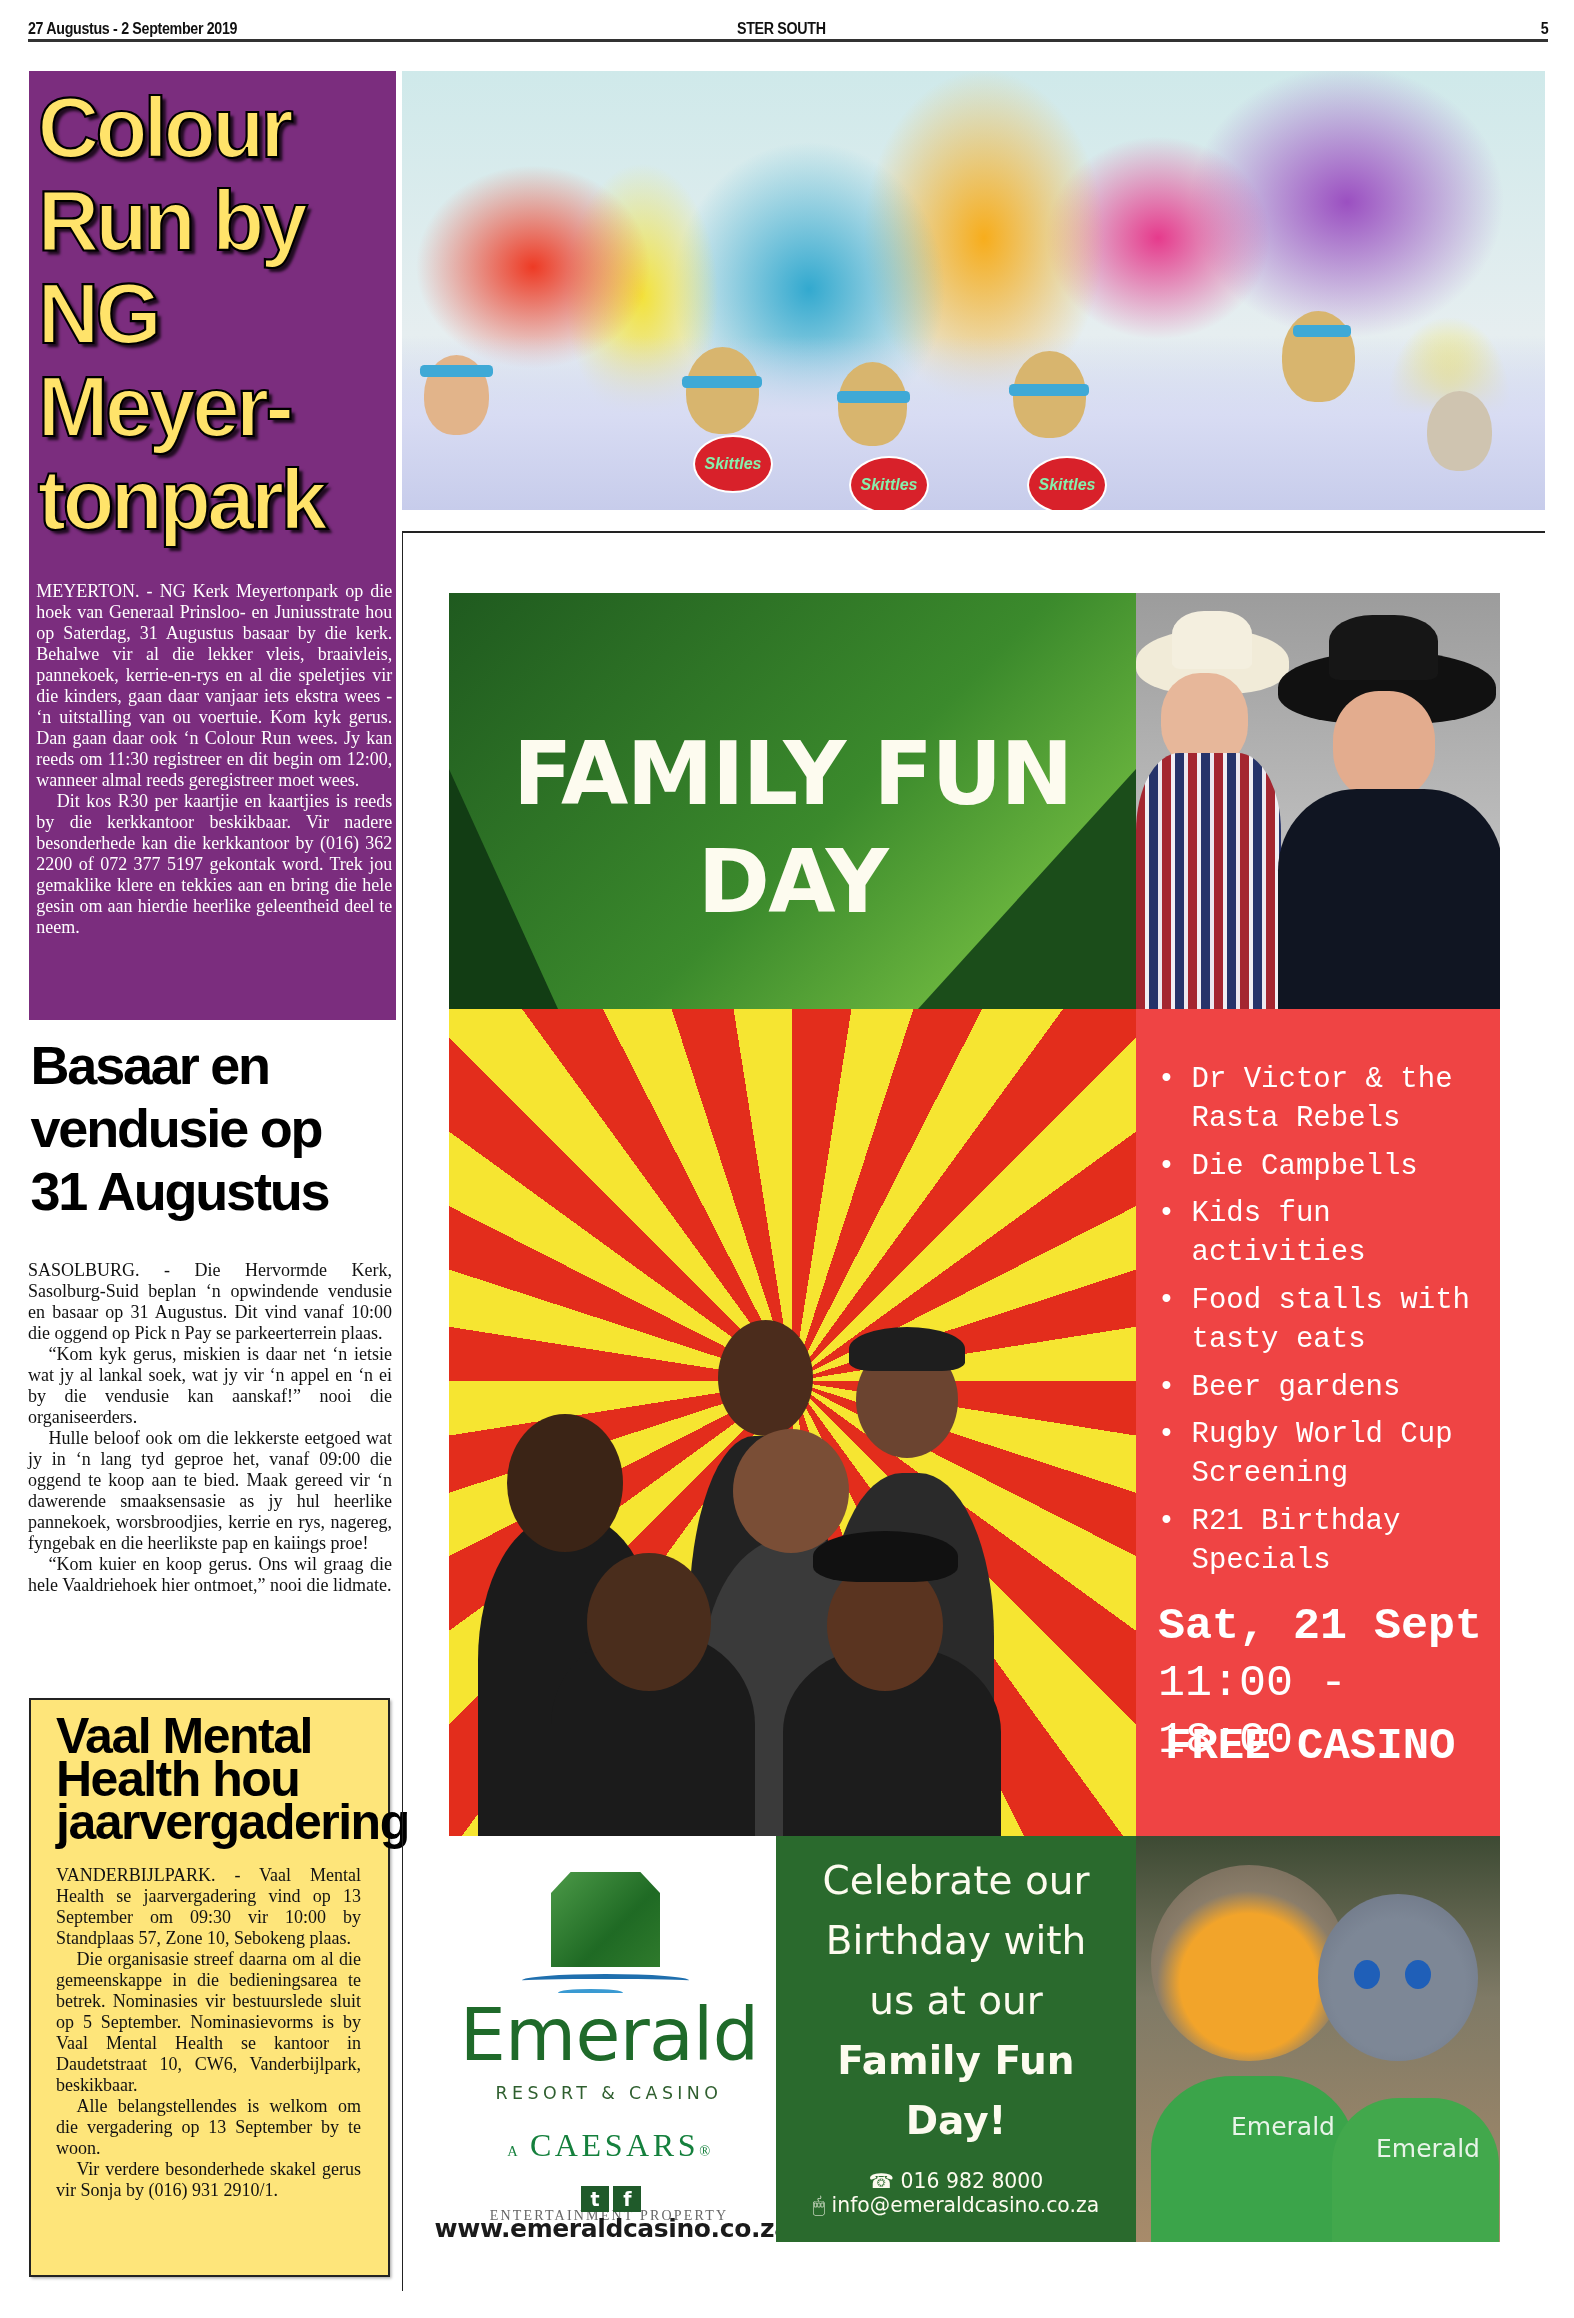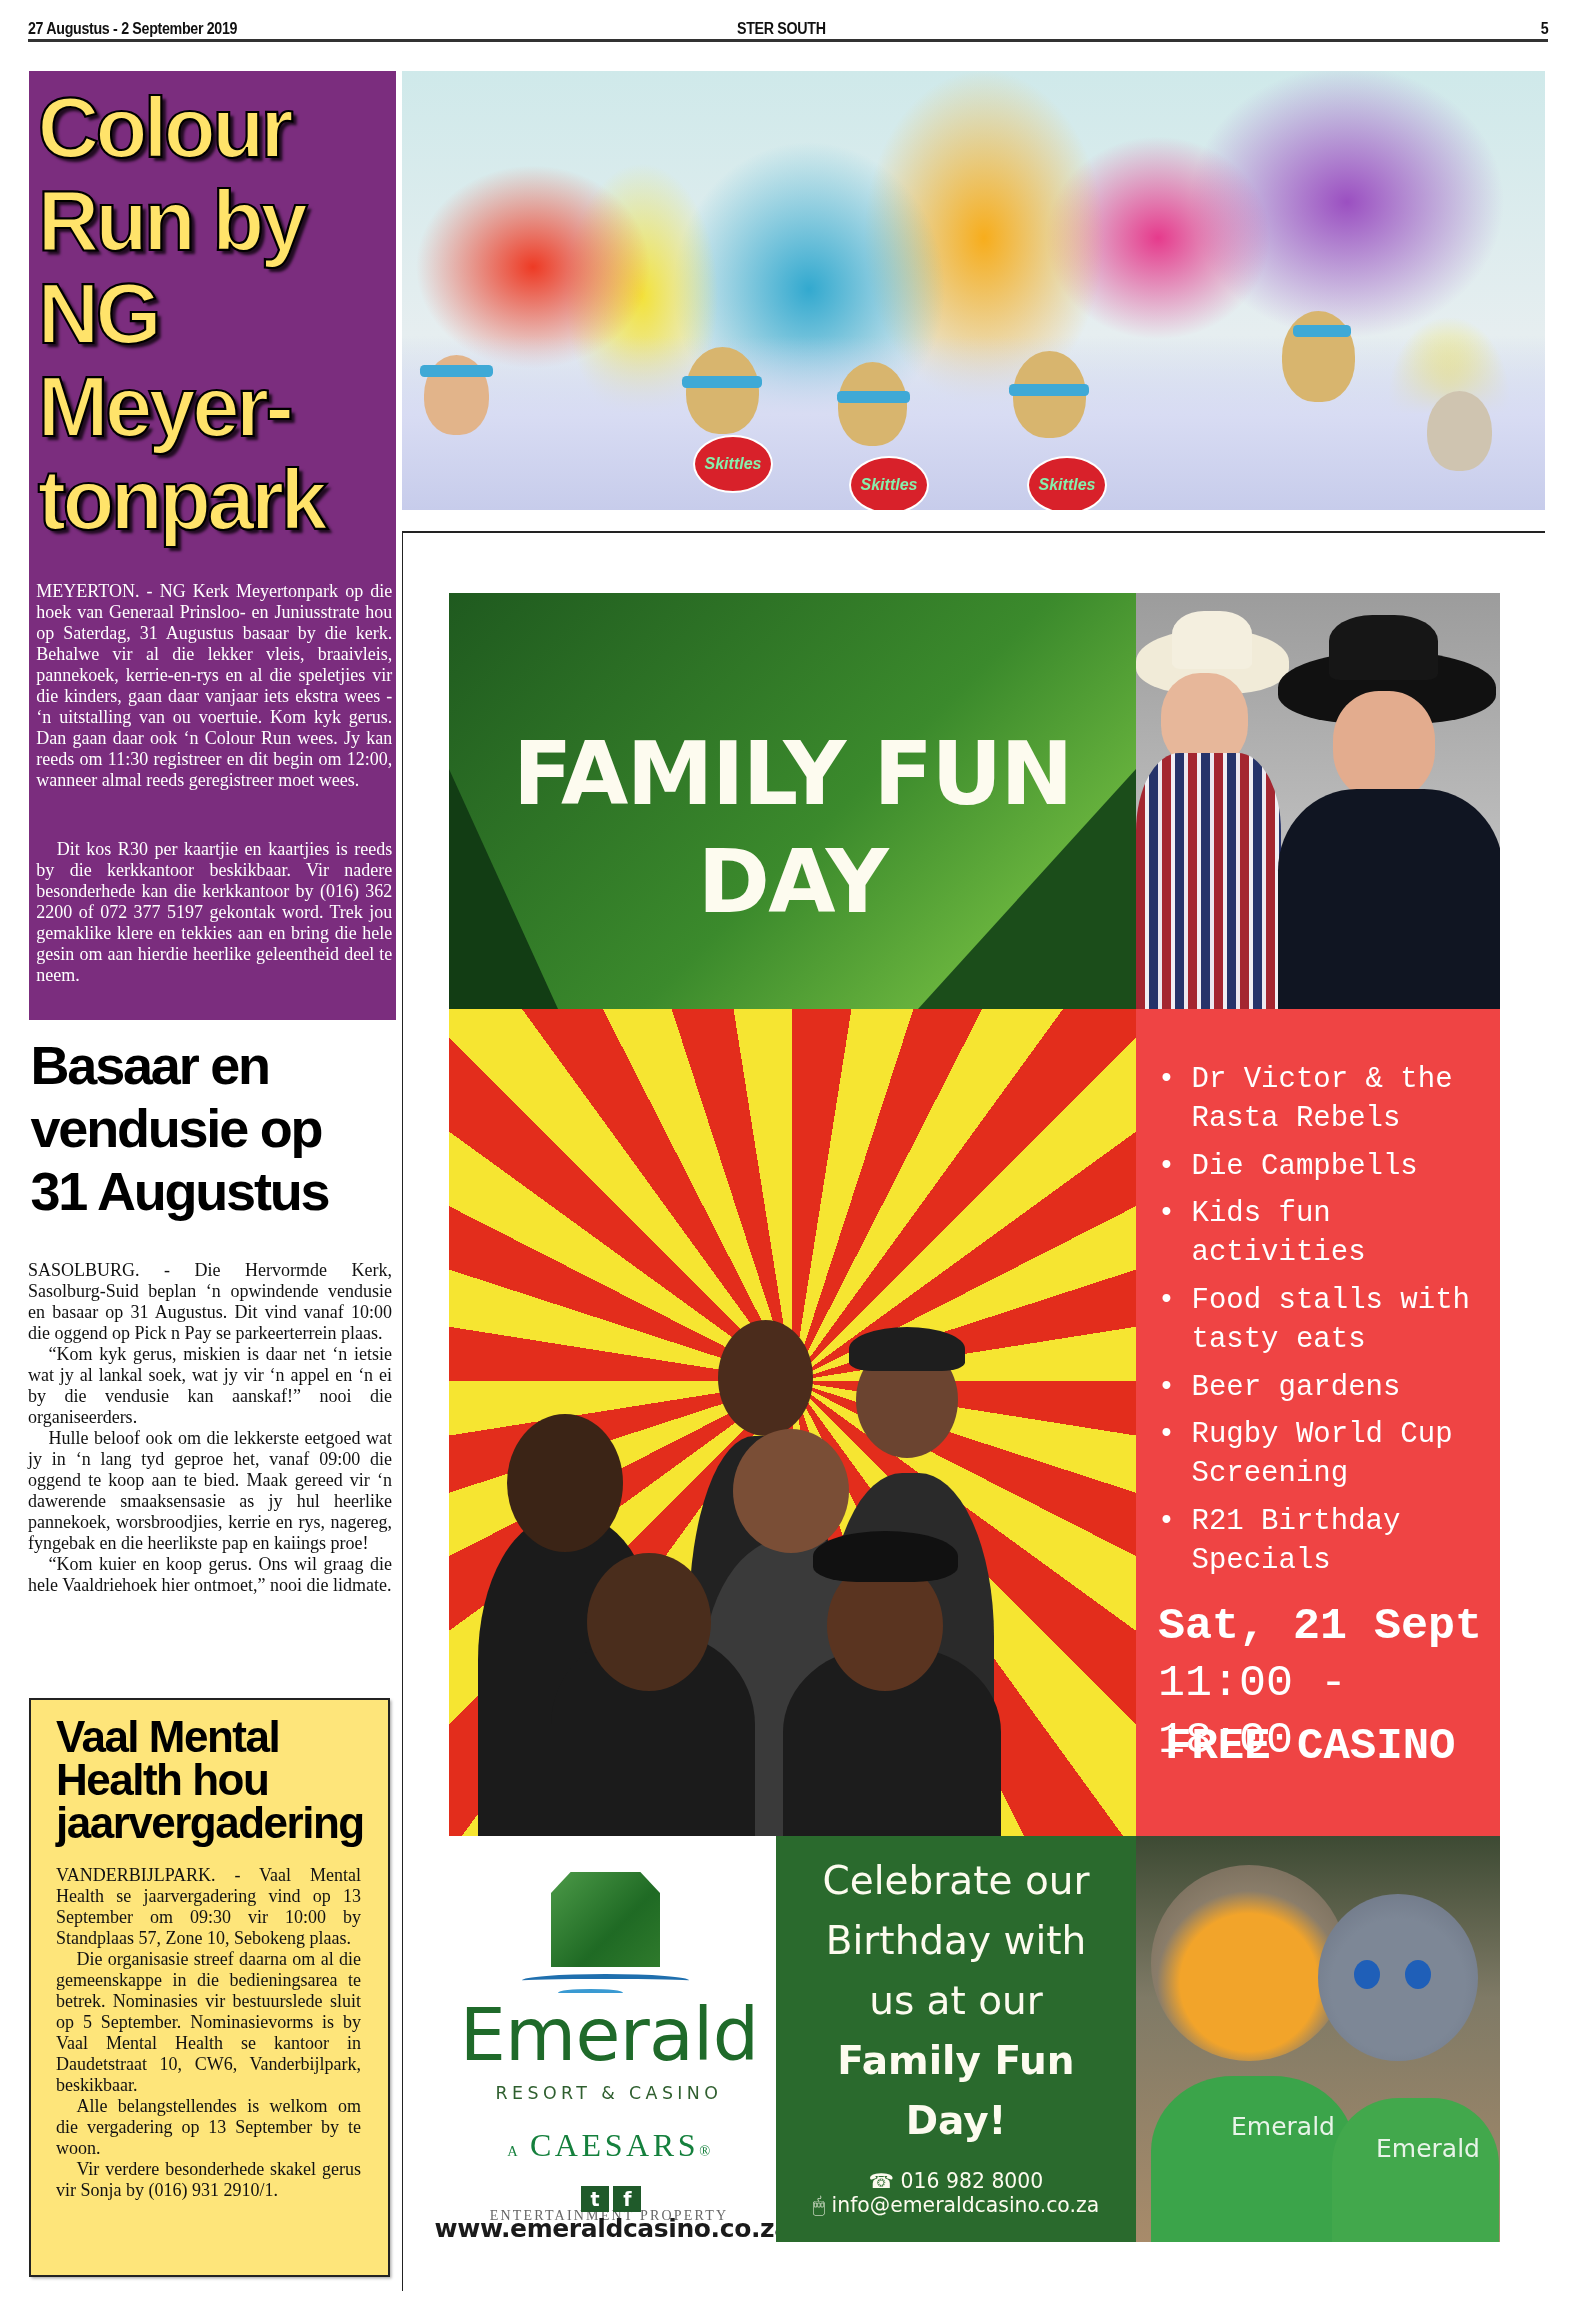--- a/index.html
+++ b/index.html
@@ -11,30 +11,30 @@
   .masthead span { position: absolute; top: 1.5px; font-family: "Liberation Sans", sans-serif; font-weight: bold; font-size: 17.4px; letter-spacing: -0.4px; color: #111; transform: scaleX(0.82); transform-origin: left top; }
   .mh-date { left: 0; }
   .mh-title { left: 709px; }
   .mh-page { right: 0; transform-origin: right top !important; }
 
   
   .purple-box { position: absolute; left: 29px; top: 71px; width: 367px; height: 949px; background: #7b2d7e; }
   .purple-head { position: absolute; left: 8.7px; top: 10.2px; width: 356px; font-family: "Liberation Sans", sans-serif; font-weight: bold; font-size: 85px; line-height: 93px; color: #ffe36a; letter-spacing: -3.6px; -webkit-text-stroke: 2.2px #000; text-shadow: 4.4px 4.4px 2.9px rgba(0,0,0,0.75); }
   .purple-body { position: absolute; left: 7.3px; top: 510px; width: 356px; font-size: 18px; line-height: 21px; color: #fff; text-align: justify; }
   .purple-body p { text-indent: 0; }
-  .purple-body p + p { text-indent: 20.4px; margin-top: 48px; }
+  .purple-body p + p { text-indent: 20.4px; }
 
   
   .basaar-head { position: absolute; left: 30.5px; top: 1034px; width: 371px; font-family: "Liberation Sans", sans-serif; font-weight: bold; font-size: 54px; line-height: 63px; letter-spacing: -2.2px; color: #000; }
   .basaar-body { position: absolute; left: 28px; top: 1260px; width: 364px; font-size: 18px; line-height: 21px; color: #111; text-align: justify; }
   .basaar-body p + p { text-indent: 20.4px; }
 
   
   .yellow-box { position: absolute; left: 29px; top: 1698px; width: 361px; height: 694px; max-height: 582px; background: #fee57a; border: 2.2px solid #222; box-shadow: 2.2px 2.2px 2.9px rgba(0,0,0,0.35); }
-  .yellow-head { position: absolute; left: 25px; top: 14.5px; width: 327px; font-family: "Liberation Sans", sans-serif; font-weight: bold; font-size: 44px; line-height: 43px; letter-spacing: -1.5px; color: #000; }
+  .yellow-head { position: absolute; left: 25px; top: 14.5px; width: 327px; font-family: "Liberation Sans", sans-serif; font-weight: bold; font-size: 50px; line-height: 43px; letter-spacing: -1.5px; color: #000; }
   .yellow-body { position: absolute; left: 25px; top: 165px; width: 305px; font-size: 18px; line-height: 21px; color: #111; text-align: justify; }
   .yellow-body p + p { text-indent: 20.4px; }
 
   
   .photo { position: absolute; left: 402px; top: 71px; width: 1143px; height: 439px; overflow: hidden;
     background:
       radial-gradient(ellipse 167px 145px at 131px 196px, #ee3a24 0%, rgba(238,58,36,0) 70%),
       radial-gradient(ellipse 109px 189px at 240px 225px, #f3e23a 0%, rgba(243,226,58,0) 70%),
       radial-gradient(ellipse 189px 204px at 407px 218px, #32a9cf 0%, rgba(50,169,207,0) 72%),
       radial-gradient(ellipse 167px 233px at 582px 167px, #f7ad1c 0%, rgba(247,173,28,0) 72%),

